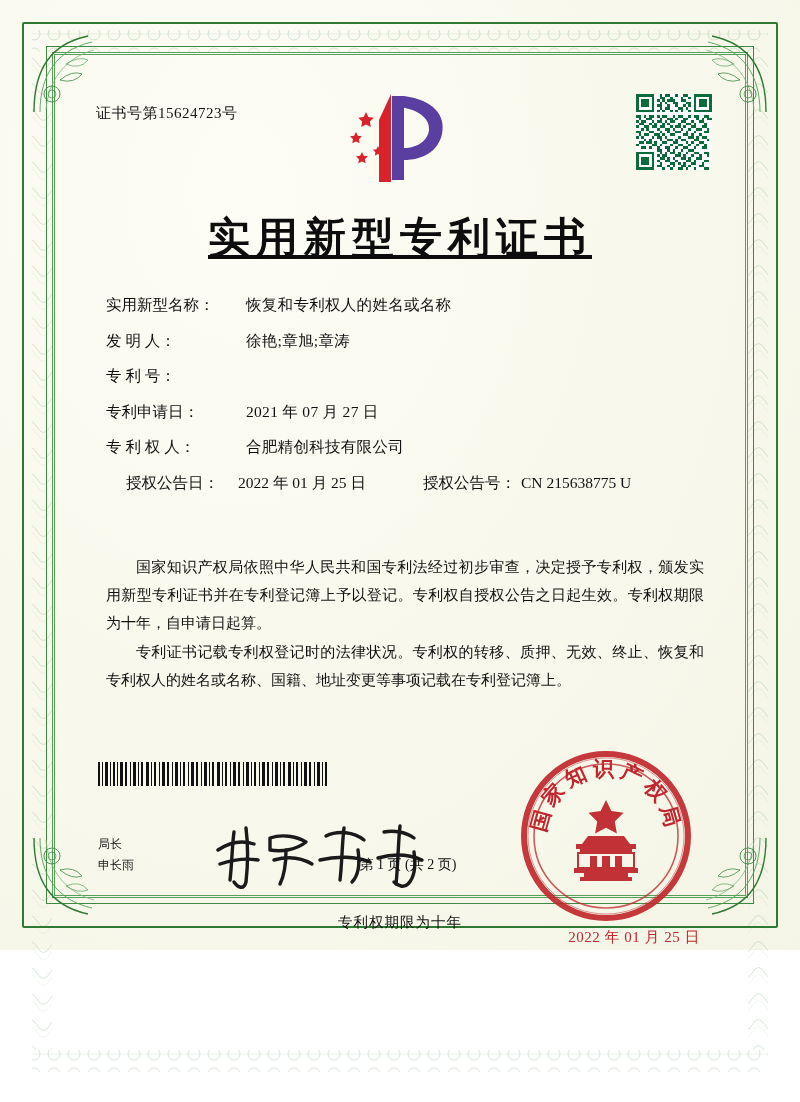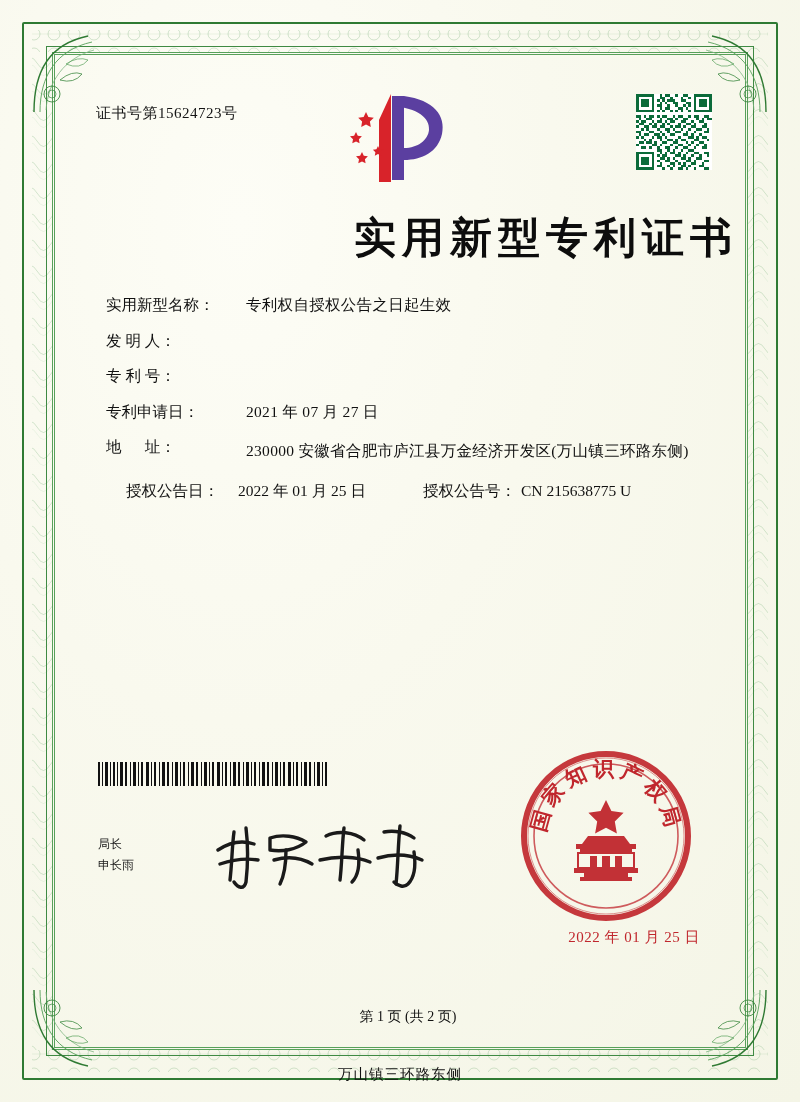--- a/index.html
+++ b/index.html
@@ -10,21 +10,21 @@
     width: 800px;
     height: 1102px;
     background: #ffffff;
     font-family: "Liberation Serif", serif;
     color: #1a1a1a;
     overflow: hidden;
   }
   .page {
     position: relative;
     width: 800px;
-    height: 1102px;
+    height: 950px;
     background:
       radial-gradient(ellipse at 30% 20%, #fdfdf6 0%, #f9f9ee 40%, #f4f5e6 100%);
   }
   
   .frame-outer {
     position: absolute;
     left: 22px; top: 22px; right: 22px; bottom: 22px;
     border: 2px solid #2f7a33;
     border-radius: 2px;
   }
@@ -81,26 +81,27 @@
     right: 26px;
     top: 32px;
     width: 76px;
     height: 76px;
   }
   .title {
     position: absolute;
     top: 148px;
     left: 0;
     right: 0;
-    text-align: right;
+    text-align: center;
     font-size: 42px;
     font-weight: bold;
     letter-spacing: 6px;
     color: #0d0d0d;
     font-family: "DejaVu Serif", serif;
+    text-decoration: underline;
   }
   .fields {
     position: absolute;
     top: 235px;
     left: 44px;
     right: 30px;
     font-size: 15.5px;
     line-height: 1;
     color: #111;
   }
@@ -493,44 +494,49 @@
         <rect x="22" y="28" width="1" height="1"></rect>
           <rect x="26" y="28" width="2" height="1"></rect>
       </g>
     </svg>
 
     <div class="title">实用新型专利证书</div>
 
     <div class="fields">
       <div class="field-row">
         <div class="field-label">实用新型名称：</div>
-        <div class="field-value">专利权自授权公告之日起生效</div>
+        <div class="field-value">恢复和专利权人的姓名或名称</div>
       </div>
       <div class="field-row">
         <div class="field-label">发 明 人：</div>
+        <div class="field-value">徐艳;章旭;章涛</div>
       </div>
       <div class="field-row">
         <div class="field-label">专 利 号：</div>
       </div>
       <div class="field-row">
         <div class="field-label">专利申请日：</div>
         <div class="field-value">2021 年 07 月 27 日</div>
       </div>
       <div class="field-row">
-        <div class="field-label">地      址：</div>
-        <div class="field-value addr">230000 安徽省合肥市庐江县万金经济开发区(万山镇三环路东侧)</div>
+        <div class="field-label">专 利 权 人：</div>
+        <div class="field-value">合肥精创科技有限公司</div>
       </div>
       <div class="grant-row">
         <div class="g1-label">授权公告日：</div>
         <div class="g1-value">2022 年 01 月 25 日</div>
         <div class="g2-label">授权公告号：</div>
         <div class="g2-value">CN 215638775 U</div>
       </div>
     </div>
 
+    <div class="paragraphs">
+      <p>国家知识产权局依照中华人民共和国专利法经过初步审查，决定授予专利权，颁发实用新型专利证书并在专利登记簿上予以登记。专利权自授权公告之日起生效。专利权期限为十年，自申请日起算。</p>
+      <p>专利证书记载专利权登记时的法律状况。专利权的转移、质押、无效、终止、恢复和专利权人的姓名或名称、国籍、地址变更等事项记载在专利登记簿上。</p>
+    </div>
 
     <svg class="barcode" viewBox="0 0 232 24" shape-rendering="crispEdges">
       <g fill="#111">
         <rect x="0" y="0" width="2" height="24"></rect>
           <rect x="4" y="0" width="1" height="24"></rect>
         <rect x="7" y="0" width="3" height="24"></rect>
           <rect x="12" y="0" width="1" height="24"></rect>
         <rect x="15" y="0" width="2" height="24"></rect>
           <rect x="19" y="0" width="1" height="24"></rect>
         <rect x="22" y="0" width="3" height="24"></rect>
@@ -644,14 +650,14 @@
       <g stroke="#c0272d" stroke-width="1" opacity="0.5" fill="none">
         <circle cx="88" cy="88" r="78"></circle>
       </g>
     </svg>
 
     <div class="seal-date">2022 年 01 月 25 日</div>
 
     <div class="page-num">第 1 页 (共 2 页)</div>
   </div>
 
-  <div class="footer-note">万山镇三环路东侧</div>
+  <div class="footer-note">专利权期限为十年</div>
 </div>
 
 </body></html>

